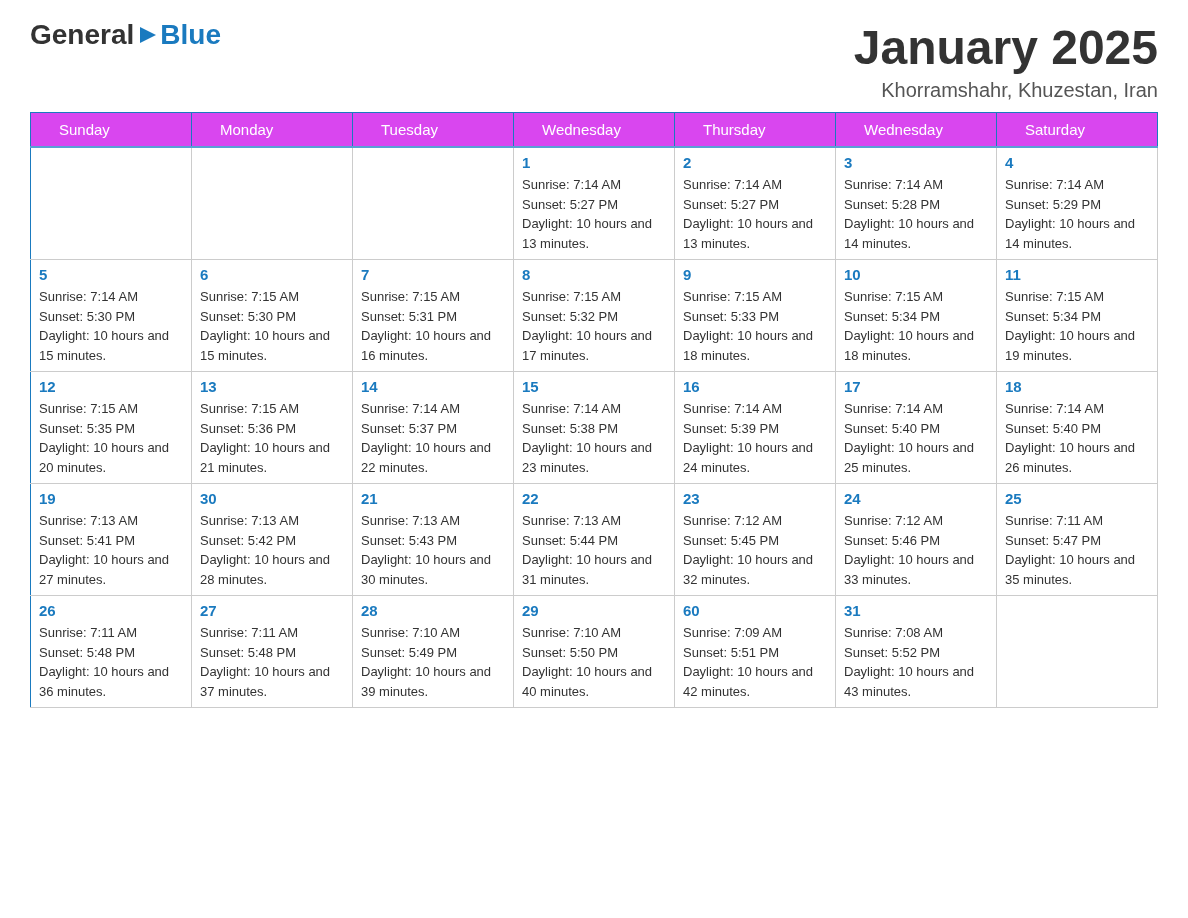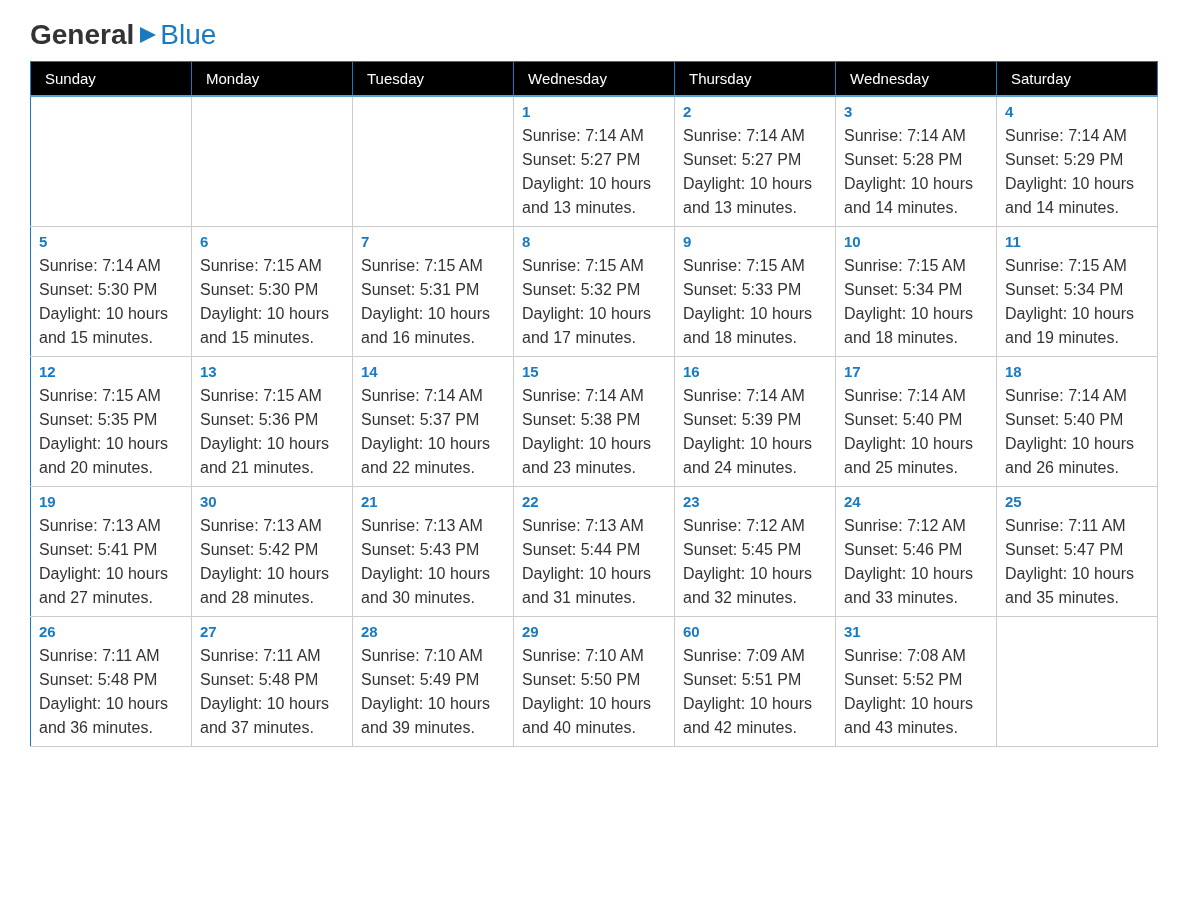--- a/index.html
+++ b/index.html
@@ -21,21 +21,21 @@
       align-items: center;
       gap: 2px;
     }
     .logo-text-general {
       font-size: 28px;
       font-weight: bold;
       color: #333;
     }
     .logo-text-blue {
       font-size: 28px;
-      font-weight: normal;
+      font-weight: bold;
       color: #1a7abf;
     }
     .title-block {
       text-align: right;
     }
     .month-title {
       font-size: 48px;
       font-weight: bold;
       color: #333;
     }
@@ -43,46 +43,46 @@
       font-size: 20px;
       color: #555;
       margin-top: 4px;
     }
     .calendar {
       width: 100%;
       border-collapse: collapse;
       margin-top: 8px;
     }
     .calendar th {
-      background-color: #000000;
+      background-color: #d946ef;
       color: #fff;
       font-size: 15px;
       font-weight: normal;
-      padding: 8px 14px;
+      padding: 8px 28px;
       text-align: left;
       border: 1px solid #1a7abf;
     }
     .calendar td {
       vertical-align: top;
       border: 1px solid #ccc;
       padding: 6px 8px;
       width: calc(100% / 7);
       min-height: 100px;
       font-size: 12.5px;
       color: #333;
     }
     .day-number {
       font-size: 15px;
       font-weight: bold;
       color: #1a7abf;
       display: block;
       margin-bottom: 4px;
     }
     .day-info {
-      font-size: 16px;
+      font-size: 13px;
       color: #333;
       line-height: 1.5;
     }
     .empty-cell {
       background: #fff;
     }
     .calendar tr td:first-child {
       border-left: 1px solid #1a7abf;
     }
     .calendar tbody tr td {
@@ -105,20 +105,24 @@
         <span class="logo-text-general">General</span>
         <div style="display:inline-block; margin-left:4px; margin-top:2px;">
           <svg width="20" height="20" viewBox="0 0 20 20">
             <polygon points="2,2 18,10 2,18" fill="#1a7abf"></polygon>
           </svg>
         </div>
       </div>
       <span class="logo-text-blue" style="margin-left:2px;">Blue</span>
     </div>
   </div>
+  <div class="title-block">
+    <div class="month-title">January 2025</div>
+    <div class="location">Khorramshahr, Khuzestan, Iran</div>
+  </div>
 </div>
 
 <table class="calendar">
   <thead>
     <tr>
     <th>Sunday</th>
         <th>Monday</th>
         <th>Tuesday</th>
         <th>Wednesday</th>
         <th>Thursday</th>

